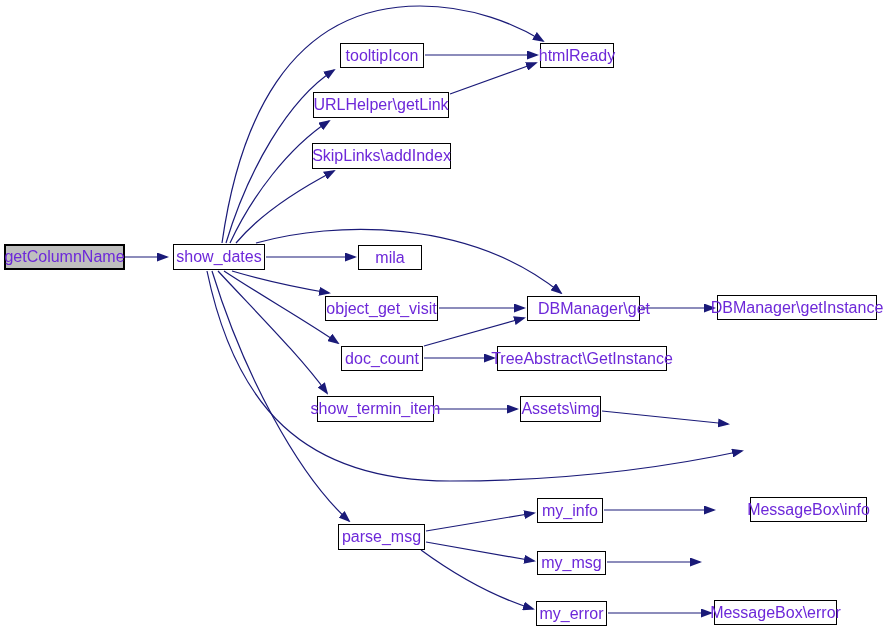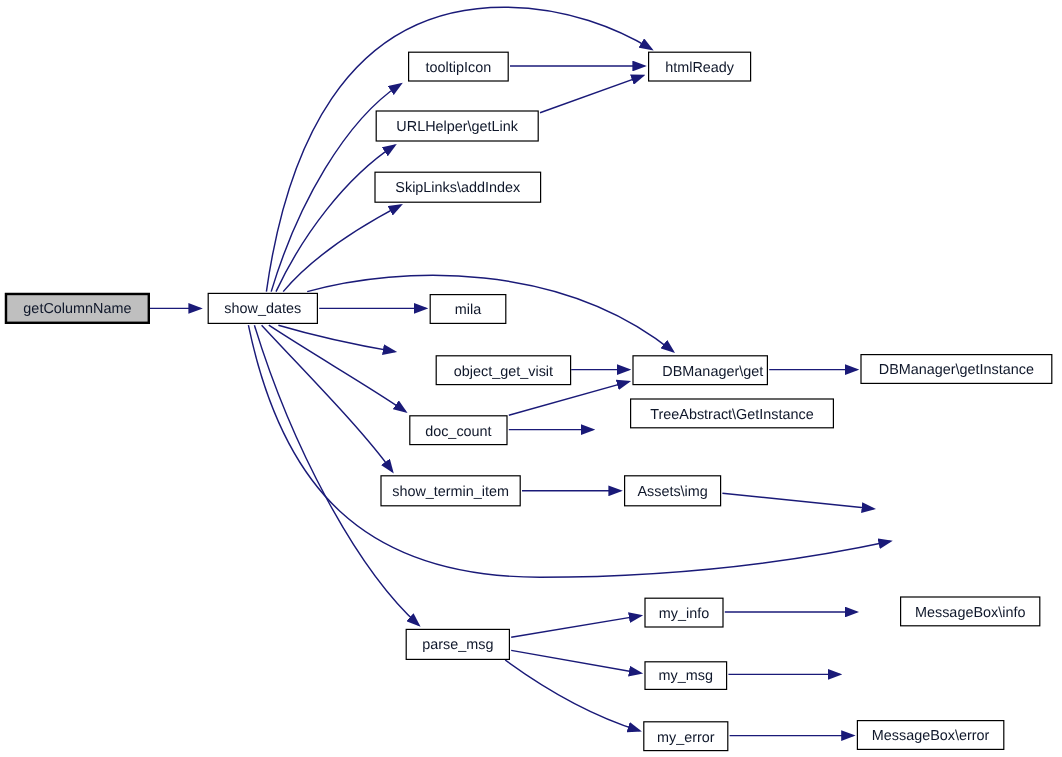--- a/index.html
+++ b/index.html
@@ -21,25 +21,25 @@
     top: 0;
     width: 885px;
     height: 631px;
     pointer-events: none;
   }
   .node {
     position: absolute;
     box-sizing: border-box;
     border: 1px solid #000000;
     background: #ffffff;
-    color: #0f172a;
+    color: #6d28d9;
     display: flex;
     align-items: center;
     justify-content: center;
-    font-size: 12px;
+    font-size: 16px;
     line-height: 1;
     white-space: nowrap;
     cursor: pointer;
   }
   .node.highlight {
     background: #bfbfbf;
     border-width: 2px;
   }
 </style>
 </head>
@@ -77,29 +77,29 @@
         <path d="M 426 542 L 534 561" fill="none" stroke="#1a1a78" stroke-width="1.2" marker-end="url(#arrow)"></path>
         <path d="M 421 550 C 462 580 498 598 533 609" fill="none" stroke="#1a1a78" stroke-width="1.2" marker-end="url(#arrow)"></path>
         <path d="M 604 510 L 714 510" fill="none" stroke="#1a1a78" stroke-width="1.2" marker-end="url(#arrow)"></path>
         <path d="M 607 562 L 700 562" fill="none" stroke="#1a1a78" stroke-width="1.2" marker-end="url(#arrow)"></path>
         <path d="M 608 613 L 711 613" fill="none" stroke="#1a1a78" stroke-width="1.2" marker-end="url(#arrow)"></path>
       </g>
   </svg>
 <div class="node highlight" style="left: 4px; top: 244px; width: 121px; height: 26px; border-color: rgb(0, 0, 0); background: rgb(191, 191, 191);">getColumnName</div>
     <div class="node" style="left: 173px; top: 244px; width: 92px; height: 26px; border-color: rgb(0, 0, 0); background: rgb(255, 255, 255);">show_dates</div>
     <div class="node" style="left: 340px; top: 43px; width: 84px; height: 25px; border-color: rgb(0, 0, 0); background: rgb(255, 255, 255);">tooltipIcon</div>
-    <div class="node" style="left: 540px; top: 43px; width: 86px; height: 25px; border-color: rgb(0, 0, 0); background: rgb(255, 255, 255); text-align: right;">htmlReady</div>
+    <div class="node" style="left: 540px; top: 43px; width: 74px; height: 25px; border-color: rgb(0, 0, 0); background: rgb(255, 255, 255); text-align: right;">htmlReady</div>
     <div class="node" style="left: 313px; top: 92px; width: 136px; height: 26px; border-color: rgb(0, 0, 0); background: rgb(255, 255, 255);">URLHelper\getLink</div>
     <div class="node" style="left: 312px; top: 143px; width: 139px; height: 26px; border-color: rgb(0, 0, 0); background: rgb(255, 255, 255);">SkipLinks\addIndex</div>
     <div class="node" style="left: 358px; top: 245px; width: 64px; height: 25px; border-color: rgb(0, 0, 0); background: rgb(255, 255, 255);">mila</div>
-    <div class="node" style="left: 325px; top: 296px; width: 113px; height: 25px; border-color: rgb(0, 0, 0); background: rgb(255, 255, 255); margin-left: 38px;">object_get_visit</div>
+    <div class="node" style="left: 325px; top: 296px; width: 113px; height: 25px; border-color: rgb(0, 0, 0); background: rgb(255, 255, 255);">object_get_visit</div>
     <div class="node" style="left: 527px; top: 296px; width: 113px; height: 25px; border-color: rgb(0, 0, 0); background: rgb(255, 255, 255); padding-left: 21px;">DBManager\get</div>
     <div class="node" style="left: 717px; top: 295px; width: 160px; height: 25px; border-color: rgb(0, 0, 0); background: rgb(255, 255, 255);">DBManager\getInstance</div>
     <div class="node" style="left: 341px; top: 346px; width: 82px; height: 25px; border-color: rgb(0, 0, 0); background: rgb(255, 255, 255);">doc_count</div>
-    <div class="node" style="left: 497px; top: 332px; width: 170px; height: 25px; border-color: rgb(0, 0, 0); background: rgb(255, 255, 255); margin-left: 28px;">TreeAbstract\GetInstance</div>
+    <div class="node" style="left: 497px; top: 346px; width: 170px; height: 25px; border-color: rgb(0, 0, 0); background: rgb(255, 255, 255);">TreeAbstract\GetInstance</div>
     <div class="node" style="left: 317px; top: 396px; width: 117px; height: 26px; border-color: rgb(0, 0, 0); background: rgb(255, 255, 255);">show_termin_item</div>
     <div class="node" style="left: 520px; top: 396px; width: 81px; height: 26px; border-color: rgb(0, 0, 0); background: rgb(255, 255, 255);">Assets\img</div>
     <div class="node" style="left: 338px; top: 524px; width: 87px; height: 26px; border-color: rgb(0, 0, 0); background: rgb(255, 255, 255);">parse_msg</div>
     <div class="node" style="left: 537px; top: 498px; width: 66px; height: 25px; border-color: rgb(0, 0, 0); background: rgb(255, 255, 255);">my_info</div>
     <div class="node" style="left: 750px; top: 497px; width: 117px; height: 25px; border-color: rgb(0, 0, 0); background: rgb(255, 255, 255);">MessageBox\info</div>
     <div class="node" style="left: 537px; top: 551px; width: 69px; height: 24px; border-color: rgb(0, 0, 0); background: rgb(255, 255, 255);">my_msg</div>
     <div class="node" style="left: 536px; top: 601px; width: 71px; height: 25px; border-color: rgb(0, 0, 0); background: rgb(255, 255, 255);">my_error</div>
     <div class="node" style="left: 714px; top: 600px; width: 123px; height: 25px; border-color: rgb(0, 0, 0); background: rgb(255, 255, 255);">MessageBox\error</div>
   </div>
 

